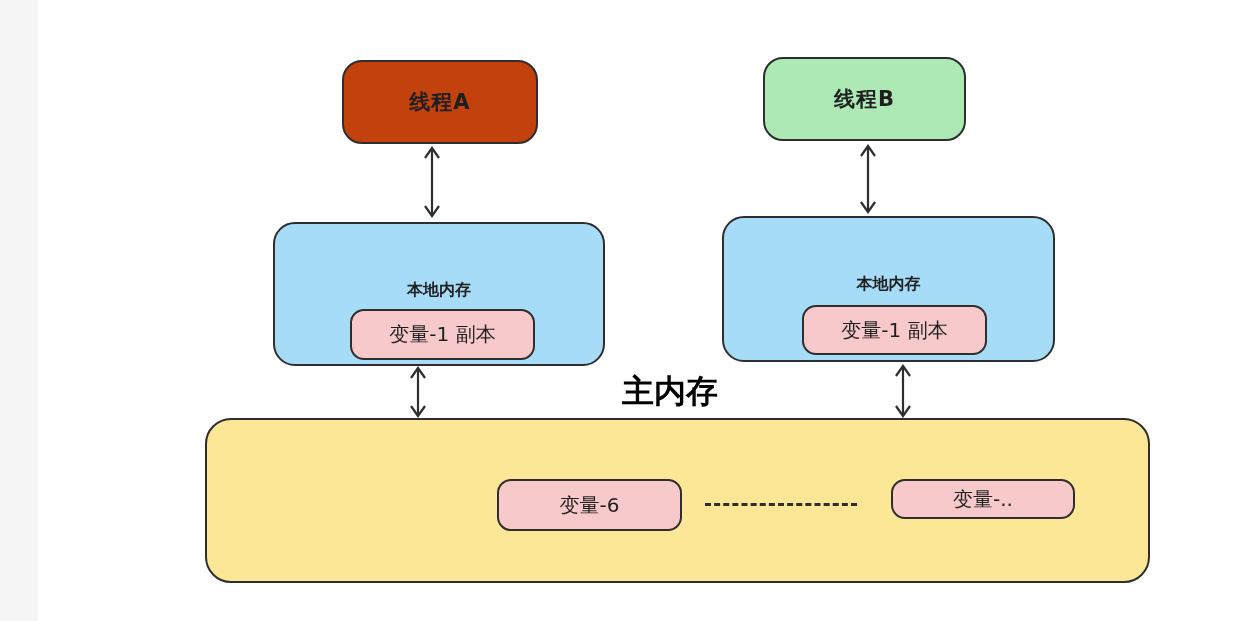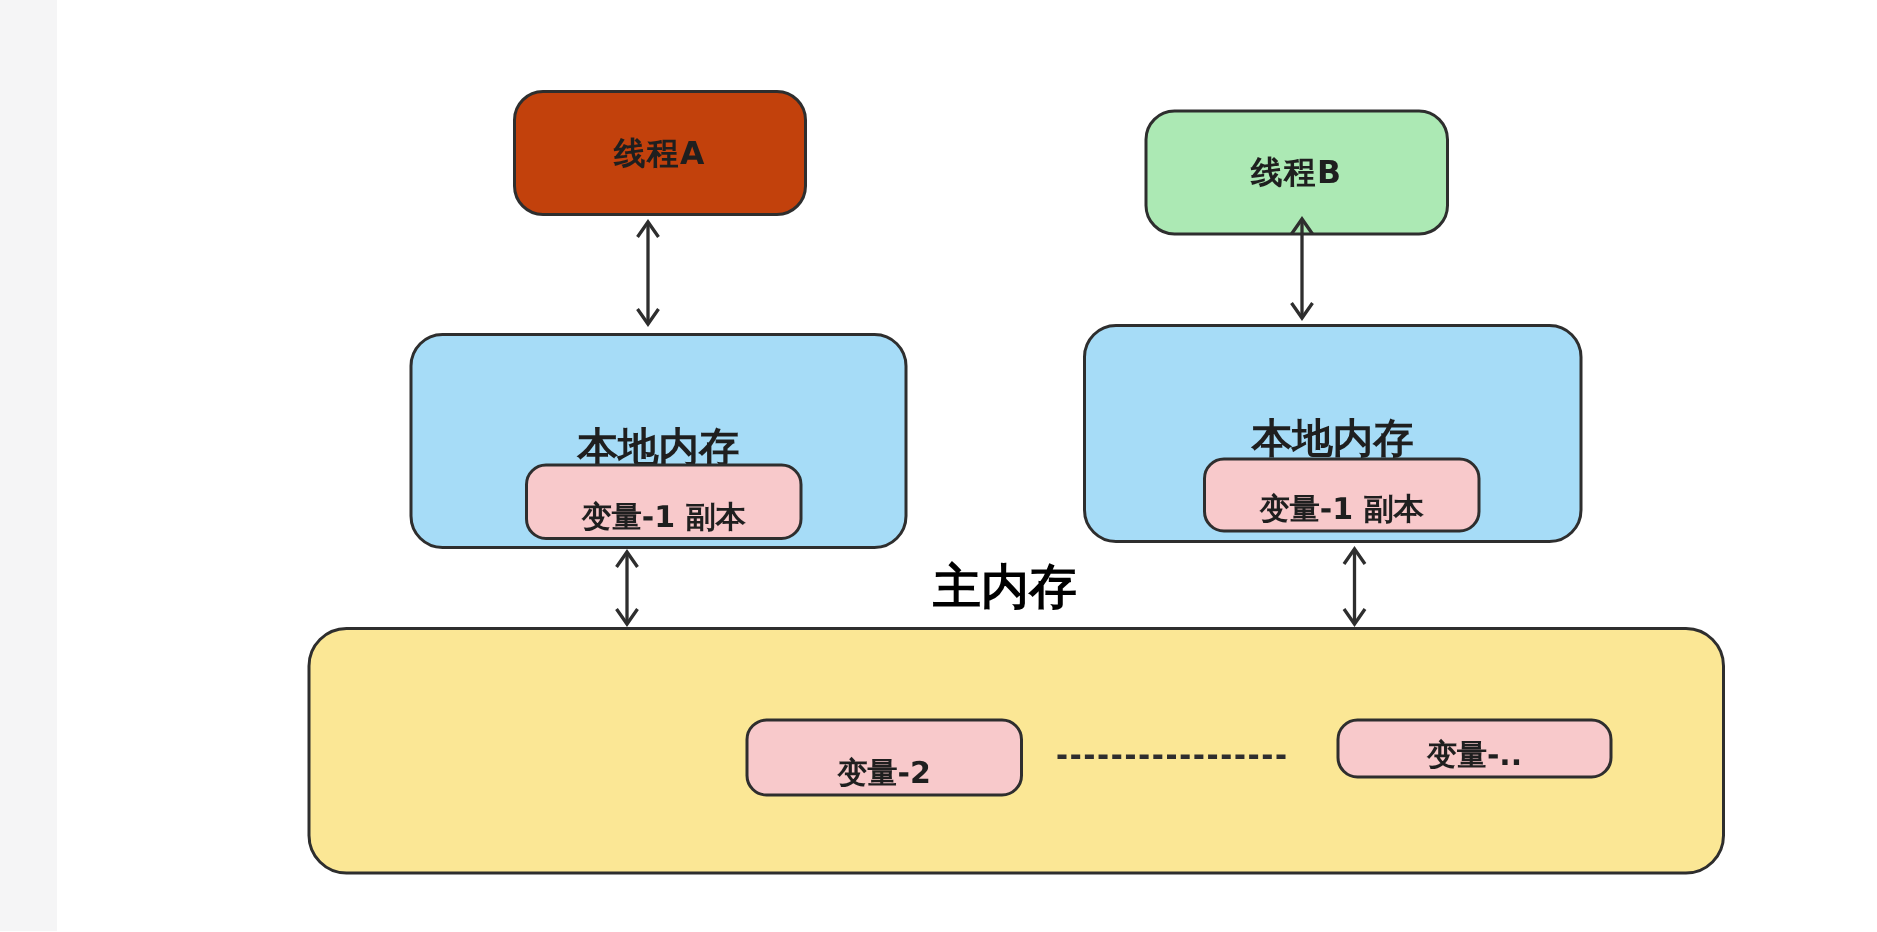--- a/index.html
+++ b/index.html
@@ -36,47 +36,46 @@
   }
   .thread-a {
     left: 342px; top: 60px;
     width: 196px; height: 84px;
     background: #c2410c;
   }
   .thread-b {
     left: 763px; top: 57px;
     width: 203px; height: 84px;
     background: #ace9b4;
-    margin-top: 16px;
   }
   .local-memory {
     border-radius: 22px;
     background: #a6dcf7;
     display: block;
   }
   .local-memory-a { left: 273px; top: 222px; width: 332px; height: 144px; }
   .local-memory-b { left: 722px; top: 216px; width: 333px; height: 146px; }
   .local-memory-label {
     position: absolute;
     left: 0; right: 0;
     top: 56px;
     text-align: center;
-    font-size: 27px;
+    font-size: 16px;
     font-weight: bold;
   }
   .var-box {
     position: absolute;
     border: 2.5px solid #2e2e2e;
     border-radius: 14px;
     background: #f8c9cb;
     display: flex;
-    align-items: flex-end;
+    align-items: center;
     justify-content: center;
     font-size: 20px;
-    font-weight: bold;
+    font-weight: normal;
   }
   .var-copy-a { left: 75px; top: 85px; width: 185px; height: 51px; }
   .var-copy-b { left: 78px; top: 87px; width: 185px; height: 50px; }
   .main-memory-title {
     position: absolute;
     left: 590px; top: 370px;
     width: 160px;
     text-align: center;
     font-size: 32px;
     font-weight: bold;
@@ -153,21 +152,21 @@
   <svg class="arrow-svg" style="left:893px; top:365px;" width="20" height="52">
     <line x1="10" y1="3" x2="10" y2="49" stroke="#2e2e2e" stroke-width="2.2"></line>
     <polyline points="3,11 10,1 17,11" fill="none" stroke="#2e2e2e" stroke-width="2.2"></polyline>
     <polyline points="3,41 10,51 17,41" fill="none" stroke="#2e2e2e" stroke-width="2.2"></polyline>
   </svg>
 
   <div class="main-memory-title">主内存</div>
 
   <div class="box main-memory">
     <div class="var-box main-var-2">
-      <span>变量-2</span>
+      <span>变量-6</span>
     </div>
     <div class="ellipsis-dashes"></div>
     <div class="var-box main-var-n">
       <span>变量-..</span>
     </div>
   </div>
 
 </div>
 
 </body></html>

